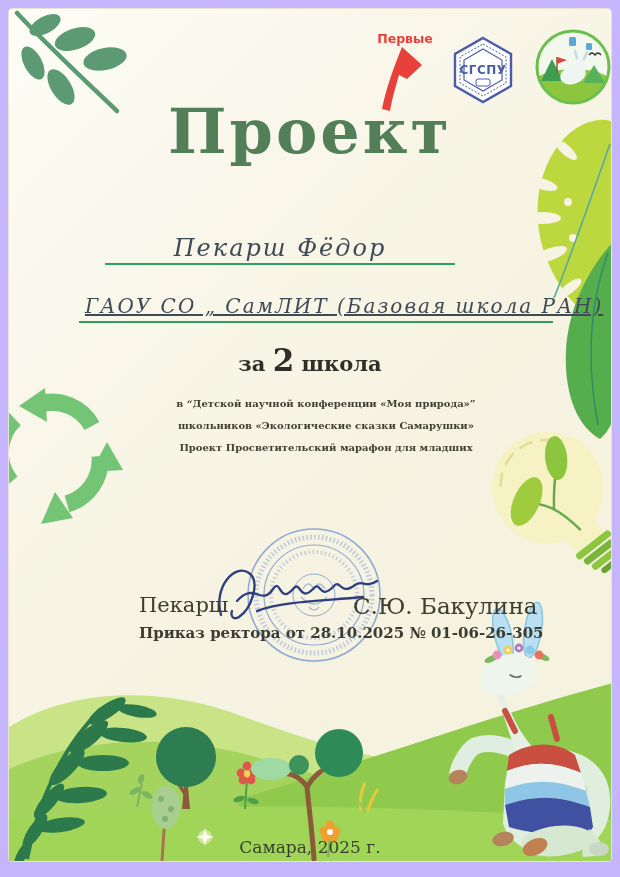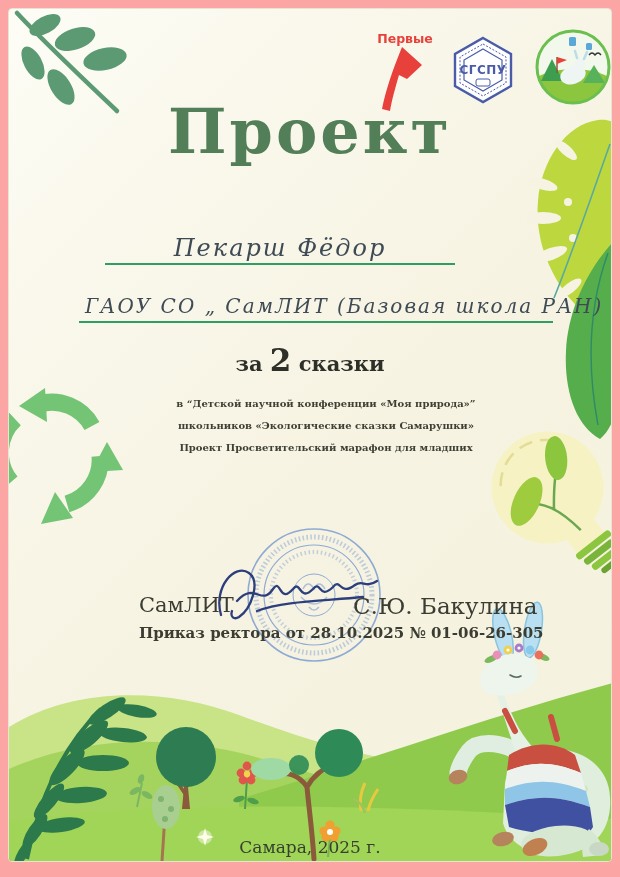--- a/index.html
+++ b/index.html
@@ -1,33 +1,33 @@
 <!DOCTYPE html>
 <html><head>
 <meta charset="utf-8">
 <style>
   * { margin:0; padding:0; box-sizing:border-box; }
   body { width:620px; height:877px; background:#ffffff; font-family:"DejaVu Serif","Liberation Serif",serif; overflow:hidden; }
-  .page { position:relative; width:620px; height:877px; background:#fca5a5; }
+  .page { position:relative; width:620px; height:877px; background:#c4b5fd; }
   .cert { position:absolute; left:8px; top:8px; width:604px; height:854px;
           background:linear-gradient(135deg,#fdfdf6 0%,#faf8ec 22%,#f6f3e2 55%,#f4f1de 100%);
           border:1px solid #e8e3d2; border-radius:4px; overflow:hidden; }
   svg text { font-family:"DejaVu Sans","Liberation Sans",sans-serif; }
 
   .title { position:absolute; top:86px; left:0; width:100%; text-align:center;
            font-size:62px; font-weight:bold; color:#527e58; letter-spacing:3px; }
   .awarded { position:absolute; top:194px; left:0; width:100%; text-align:center;
              font-size:17px; color:#33332b; letter-spacing:1px; }
 
   .handline { position:absolute; border-bottom:2.5px solid #2f9e63; }
   .handtext { font-style:italic; color:#3e4b55; letter-spacing:2px; white-space:nowrap; }
   .name-line { left:96px; top:222px; width:350px; height:34px; text-align:center; }
   .name-line .handtext { font-size:24px; line-height:34px;text-align:center; }
   .org-line { left:70px; top:280px; width:474px; height:34px; text-align:left; }
-  .org-line .handtext { font-size:20px; line-height:34px; padding-left:6px; }
+  .org-line .handtext { font-size:20px; line-height:34px; padding-left:6px;text-decoration:underline; }
 
   .place { position:absolute; top:333px; left:0; width:100%; text-align:center;
            font-size:21px; font-weight:bold; color:#2e2f28; }
   .place .num { font-size:31px; }
 
   .event { position:absolute; top:384px; left:16px; width:100%; text-align:center;
            font-size:10px; font-weight:600; color:#3f4034; line-height:22px; }
 
   .seal { position:absolute; left:234px; top:514px; opacity:.85; }
   .signature { position:absolute; left:204px; top:548px; }
@@ -286,28 +286,28 @@
   <div class="handline name-line">
     <span class="handtext">Пекарш Фёдор</span>
   </div>
   <div class="handline org-line">
     <span class="handtext">ГАОУ СО „ СамЛИТ (Базовая школа РАН)</span>
   </div>
 
   <div class="place">
     <span>за</span>
     <span class="num">2</span>
-    <span>сказки</span>
+    <span>школа</span>
   </div>
 
   <div class="event">
     <div>в “Детской научной конференции «Моя природа»”</div>
     <div>школьников «Экологические сказки Самарушки»</div>
     <div>Проект Просветительский марафон для младших</div>
   </div>
 
-  <div class="rector-label">СамЛИТ</div>
+  <div class="rector-label">Пекарш</div>
   <div class="rector-name">С.Ю. Бакулина</div>
   <div class="order-line">Приказ ректора от 28.10.2025 № 01-06-26-305</div>
 
   <div class="footer">Самара, 2025 г.</div>
  </div>
 </div>
 
 </body></html>

